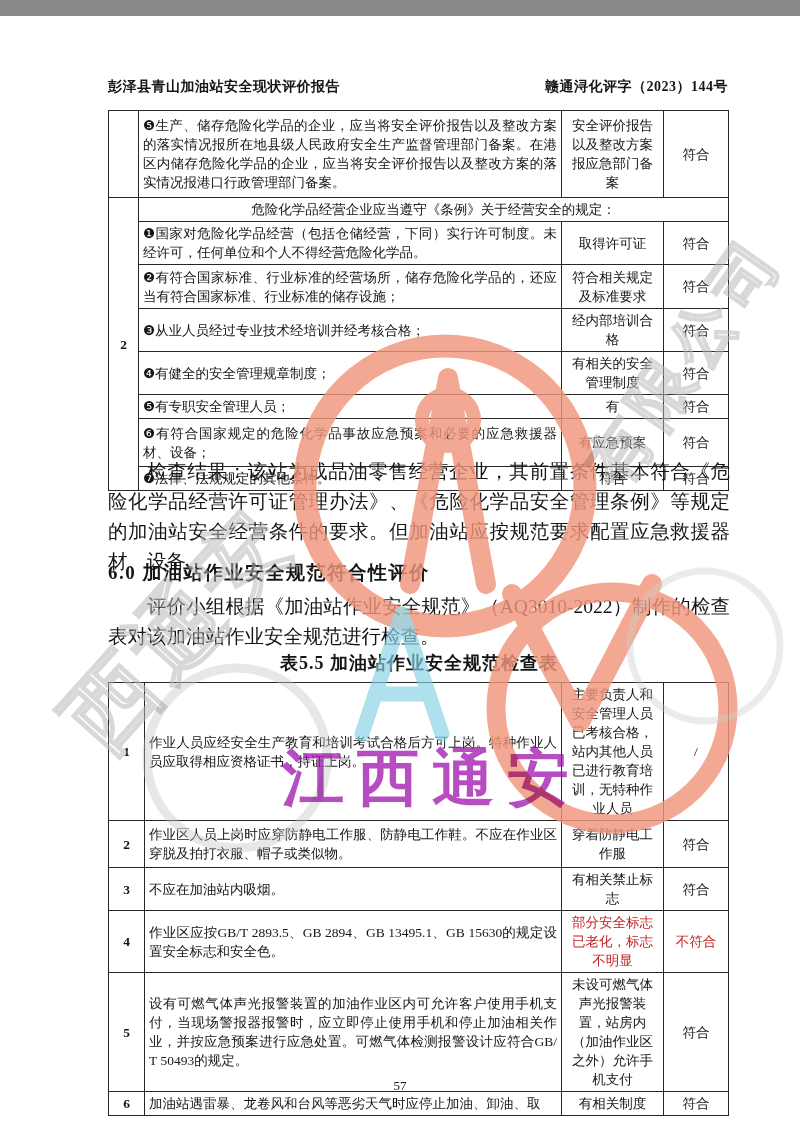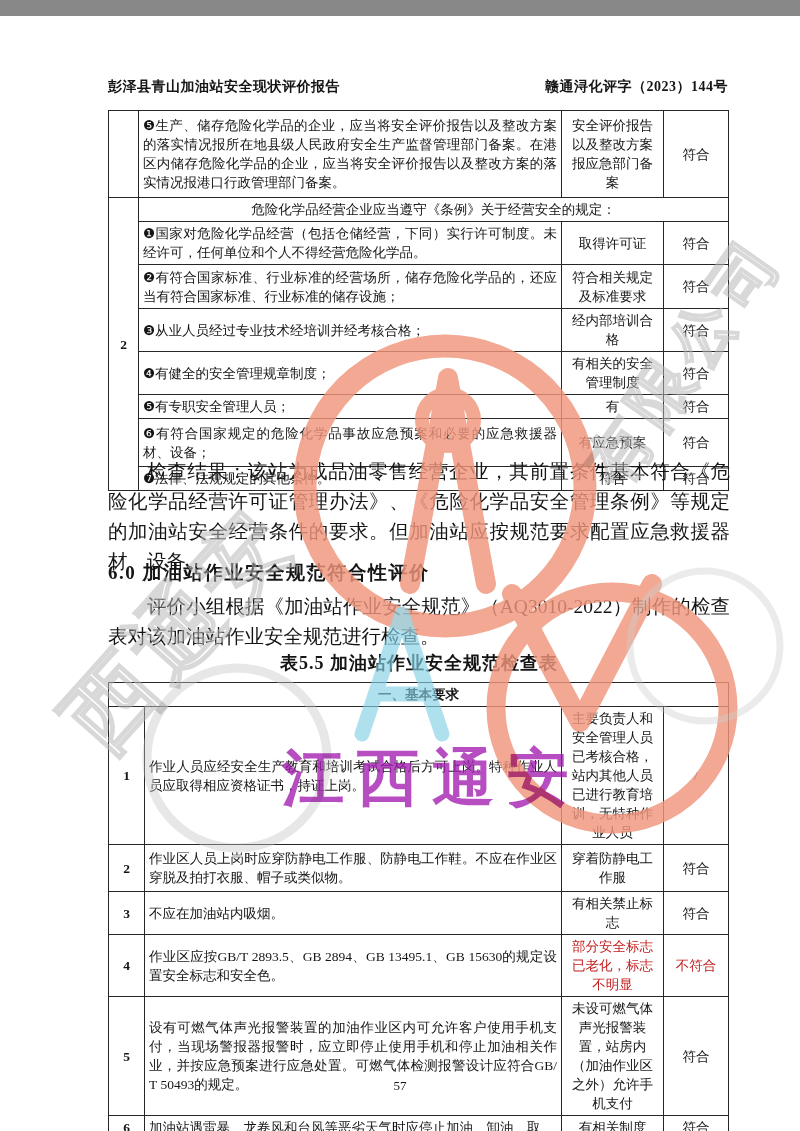--- a/index.html
+++ b/index.html
@@ -115,23 +115,20 @@
     <div class="abs" id="tbl-caption">表5.5  加油站作业安全规范检查表</div>
 
     <table class="doc abs" id="table2">
       <colgroup>
           <col style="width:36px">
           <col style="width:417px">
           <col style="width:102px">
           <col style="width:65px">
         </colgroup>
       <tbody id="t2-body">
-          <tr style="height: 24px;">
-            <td class="sect" colspan="4">一、基本要求</td>
-          </tr>
           <tr style="height: 97px;">
             <td class="c-seq">1</td>
             <td class="c-cont">作业人员应经安全生产教育和培训考试合格后方可上岗。特种作业人员应取得相应资格证书，持证上岗。</td>
             <td class="c-rec">主要负责人和安全管理人员已考核合格，站内其他人员已进行教育培训，无特种作业人员</td>
             <td class="c-con">/</td>
           </tr>
           <tr style="height: 47px;">
             <td class="c-seq">2</td>
             <td class="c-cont">作业区人员上岗时应穿防静电工作服、防静电工作鞋。不应在作业区穿脱及拍打衣服、帽子或类似物。</td>
             <td class="c-rec">穿着防静电工作服</td>

